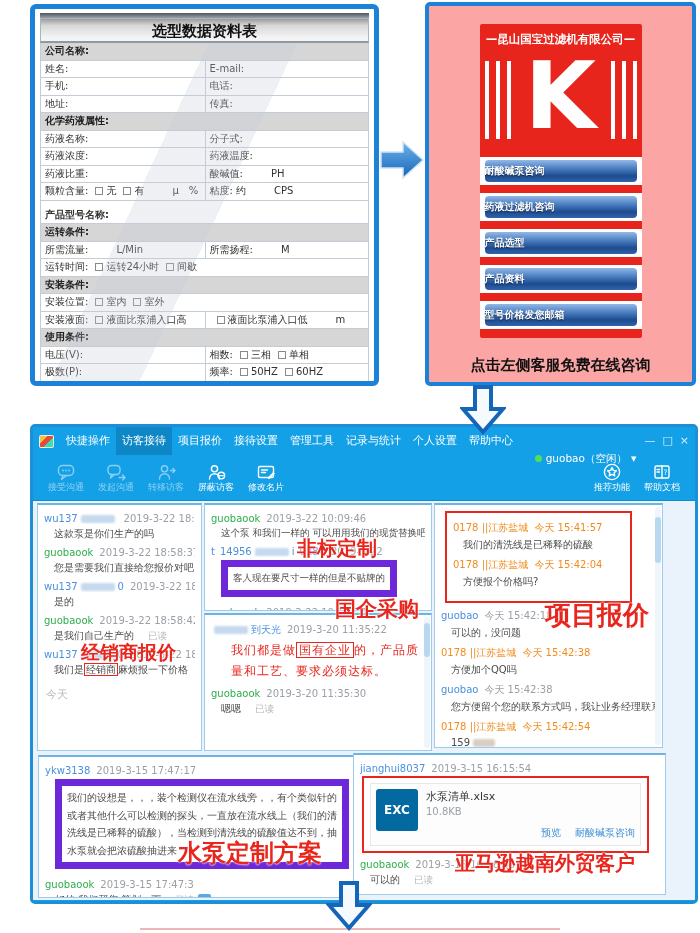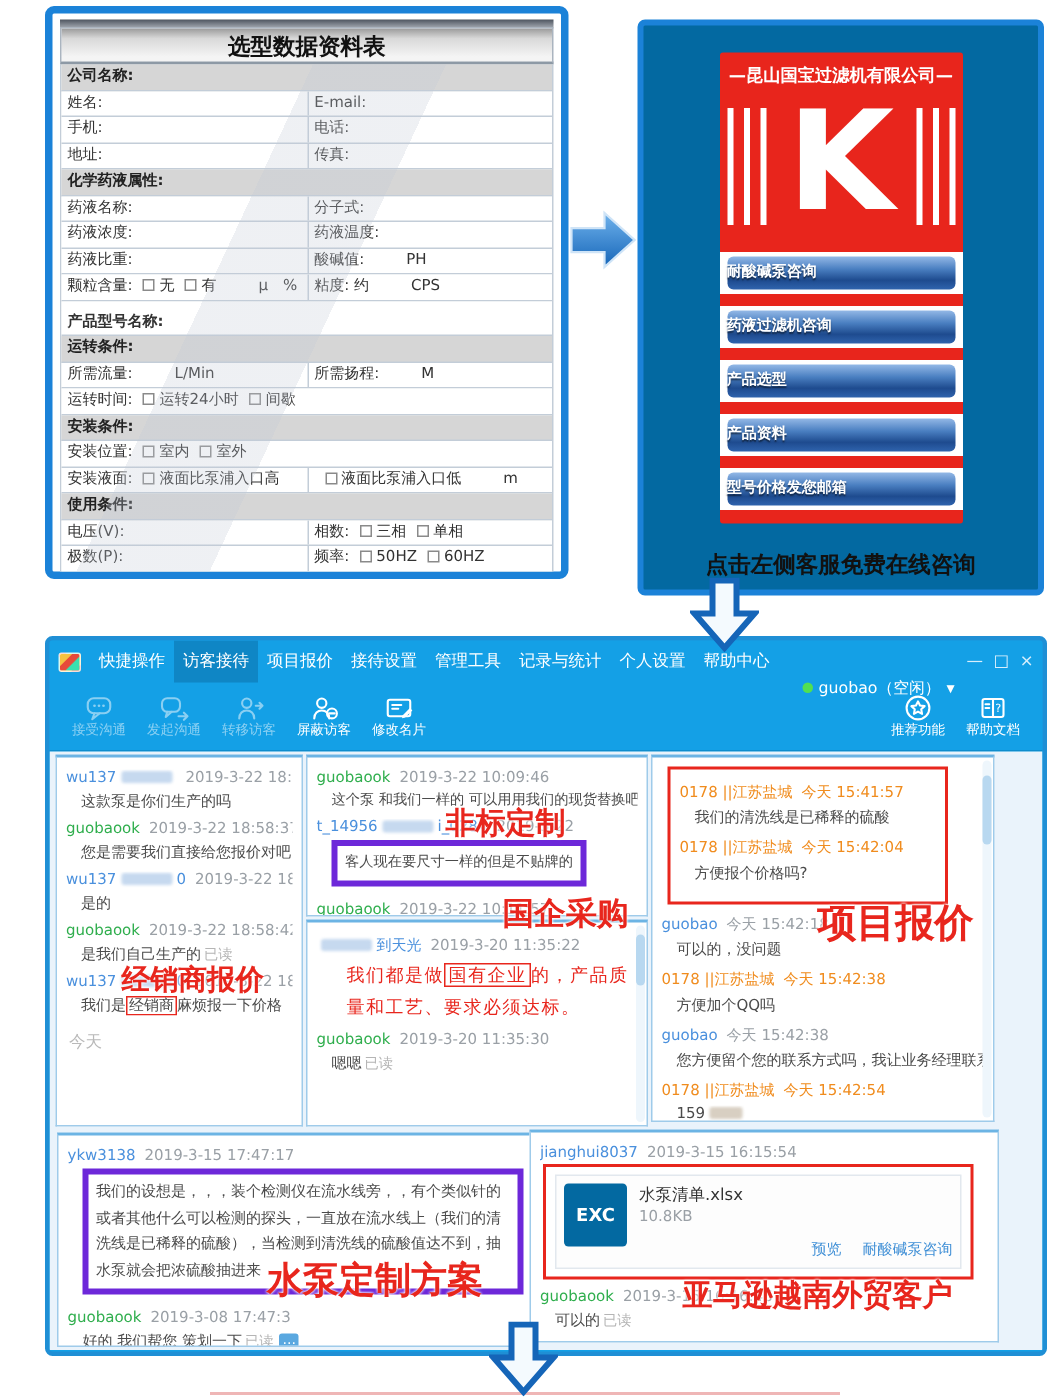--- a/index.html
+++ b/index.html
@@ -29,21 +29,21 @@
   .cbl { color:#333; }
 
   
   .arrow-right { position:absolute; left:380px; top:139px; }
   .arrow-down-top { position:absolute; left:460px; top:385px; z-index:6; }
   .arrow-down-bottom { position:absolute; left:326px; top:881px; z-index:6; }
   .pink-line { position:absolute; left:140px; top:928px; width:420px; height:2px; background:#efb6b6; }
 
   
   .promo-panel { position:absolute; left:425px; top:2px; width:271px; height:384px;
-    border:4px solid #1b82d8; border-radius:5px; background:#0369a1;margin-top:11px; }
+    border:4px solid #1b82d8; border-radius:5px; background:#fca5a5; }
   .banner { width:162px; margin:18px auto 0; background:#e8251c; border-radius:2px; padding-bottom:9px; }
   .banner-header { padding:8px 2px 2px; text-align:center; color:#fff; font-size:11.5px; font-weight:bold; white-space:nowrap; }
   .k-area { position:relative; height:100px; }
   .k-letter { position:absolute; left:0; right:0; top:-4px; text-align:center; font-size:92px; line-height:104px; font-weight:bold; color:#fff; }
   .bars { position:absolute; top:12px; width:26px; height:78px; display:flex; justify-content:space-between; }
   .bars i { display:block; width:4px; height:100%; background:#fff; }
   .bars.left { left:5px; } .bars.right { right:5px; }
   .btn-strip { background:#fff; margin-top:8px; padding:3px 5px; }
   .promo-btn { height:22px; line-height:22px; border-radius:4px; text-align:left; color:#fff; font-size:10px; font-weight:bold;
     background:linear-gradient(180deg,#93b8e6 0%,#4a7fc1 38%,#1e4b8f 72%,#2f63ad 100%);
@@ -82,27 +82,27 @@
   #panel-bottom-right { left:320px; top:252px; width:313px; height:142px; }
 
   .msg { margin:6px 2px; }
   .mhead { font-size:10px; white-space:nowrap; overflow:hidden; }
   .mname { }
   .c-blue { color:#4a90dd; } .c-green { color:#2fae4d; } .c-orange { color:#f08c1e; }
   .mtime { color:#9aa0a6; margin-left:6px; font-size:10px; }
   .mtime.c-orange { color:#f08c1e; }
   .mbody { margin:3px 0 0 10px; font-size:10px; color:#4b4b4b; white-space:nowrap; overflow:hidden; }
   #panel-mid-top .mbody { font-size:9.5px; }
-  .mstatus { color:#b5b5b5; margin-left:2px; font-size:9.5px; }
+  .mstatus { color:#b5b5b5; margin-left:14px; font-size:9.5px; }
   .chip { display:inline-block; background:#5aa8e0; color:#fff; font-size:9px; line-height:11px; padding:0 2px; border-radius:2px; margin-left:4px; vertical-align:1px; cursor:pointer; }
   .mask { display:inline-block; width:34px; height:8px; background:#c6d9ef; border-radius:2px; margin:0 3px; filter:blur(1px); vertical-align:middle; }
   .mask.mask-text { width:22px; background:#d8cfc2; }
   .divider { color:#b9b9b9; font-size:11px; margin:10px 4px; }
   .seg-box { border:1.5px solid #e8261d; padding:0 1px; }
-  .text-box { display:inline-block; border:4px solid #6d28d9; padding:3px 5px; white-space:normal; line-height:1.75; }
+  .text-box { display:inline-block; border:7px solid #6d28d9; padding:3px 5px; white-space:normal; line-height:1.75; }
   .big-red { font-family:"DejaVu Serif","Liberation Serif",serif; color:#e8261d; font-size:12px; line-height:1.75; letter-spacing:1px; white-space:normal; margin-left:20px; }
   .big-red .seg-box { padding:0 2px; }
   .red-group { border:2px solid #e8261d; padding:2px 4px 6px; margin:4px 26px 6px 6px; }
   .red-box-file { border:2px solid #e8261d; padding:5px 6px; margin:2px 10px 4px 2px; }
 
   .file-card { display:flex; background:#fdfdfd; border:1px solid #e2e8ee; padding:5px; cursor:pointer; }
   .file-icon { width:42px; height:42px; background:#0369a1; border-radius:3px; color:#fff; font-size:12px; font-weight:bold;
     display:flex; align-items:center; justify-content:center; flex:none; }
   .file-meta { flex:1; padding-left:8px; display:flex; flex-direction:column; }
   .file-name { font-size:11px; color:#333; }
@@ -425,21 +425,21 @@
             <div class="mbody"><span>您方便留个您的联系方式吗，我让业务经理联系您</span></div>
           </div>
           <div class="msg">
             <div class="mhead"><span class="mname c-orange">0178 ||江苏盐城</span><span class="mtime c-orange">今天 15:42:54</span></div>
             <div class="mbody"><span>159</span><span class="mask mask-text"></span></div>
           </div>
         </div>
       <div class="panel" id="panel-bottom-left">
           <div class="msg"><div class="mhead"><span class="mname c-blue">ykw3138</span><span class="mtime">2019-3-15 17:47:17</span></div><div class="mbody text-box"><span>我们的设想是，，，装个检测仪在流水线旁，，有个类似针的或者其他什么可以检测的探头，一直放在流水线上（我们的清洗线是已稀释的硫酸），当检测到清洗线的硫酸值达不到，抽水泵就会把浓硫酸抽进来</span></div></div>
           <div class="msg">
-            <div class="mhead"><span class="mname c-green">guobaook</span><span class="mtime">2019-3-08 17:47:3</span></div>
+            <div class="mhead"><span class="mname c-green">guobaook</span><span class="mtime">2019-3-15 17:47:3</span></div>
             <div class="mbody"><span>好的 我们帮您 策划一下</span><span class="mstatus">已读</span><span class="chip">…</span></div>
           </div>
         </div>
       <div class="panel" id="panel-bottom-right">
           <div class="msg">
             <div class="mhead"><span class="mname c-blue">jianghui8037</span><span class="mtime">2019-3-15 16:15:54</span></div>
             <div class="red-box-file">
               <div class="file-card">
                 <div class="file-icon">EXC</div>
                 <div class="file-meta">

